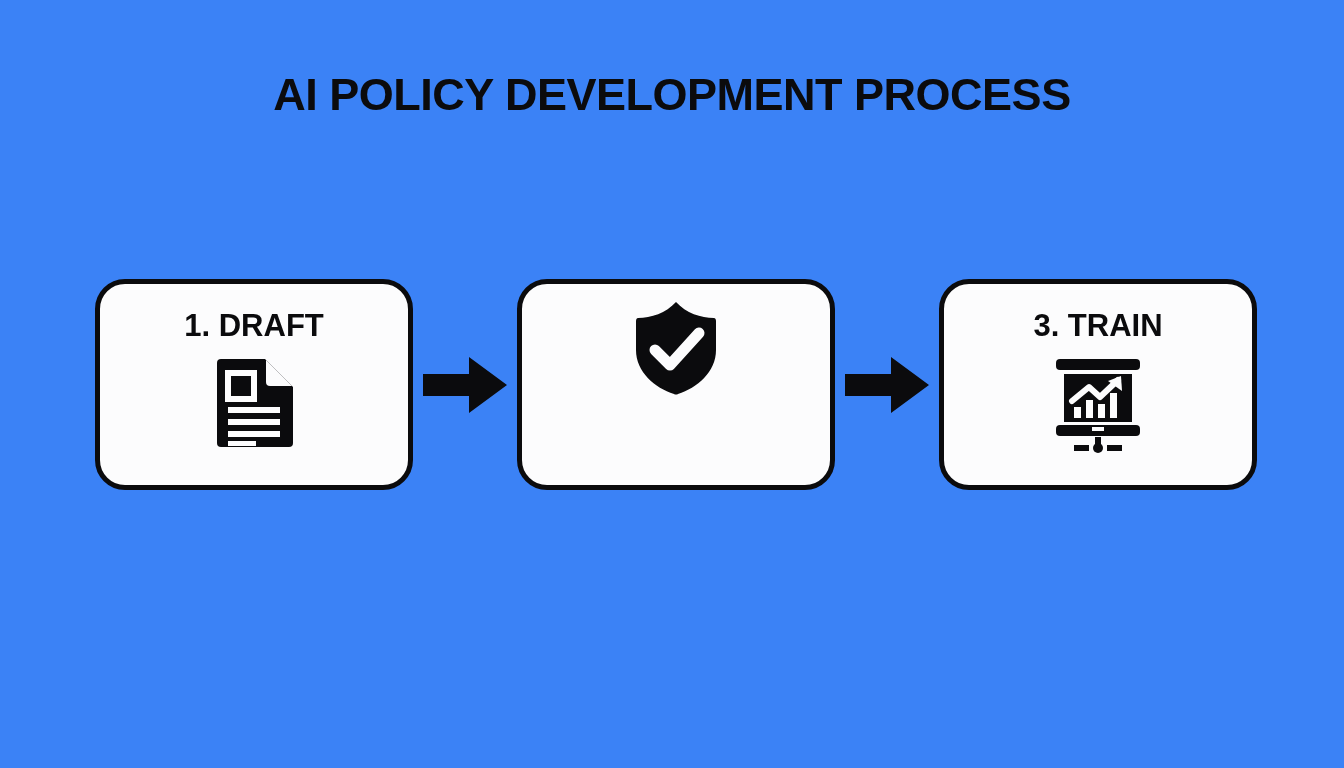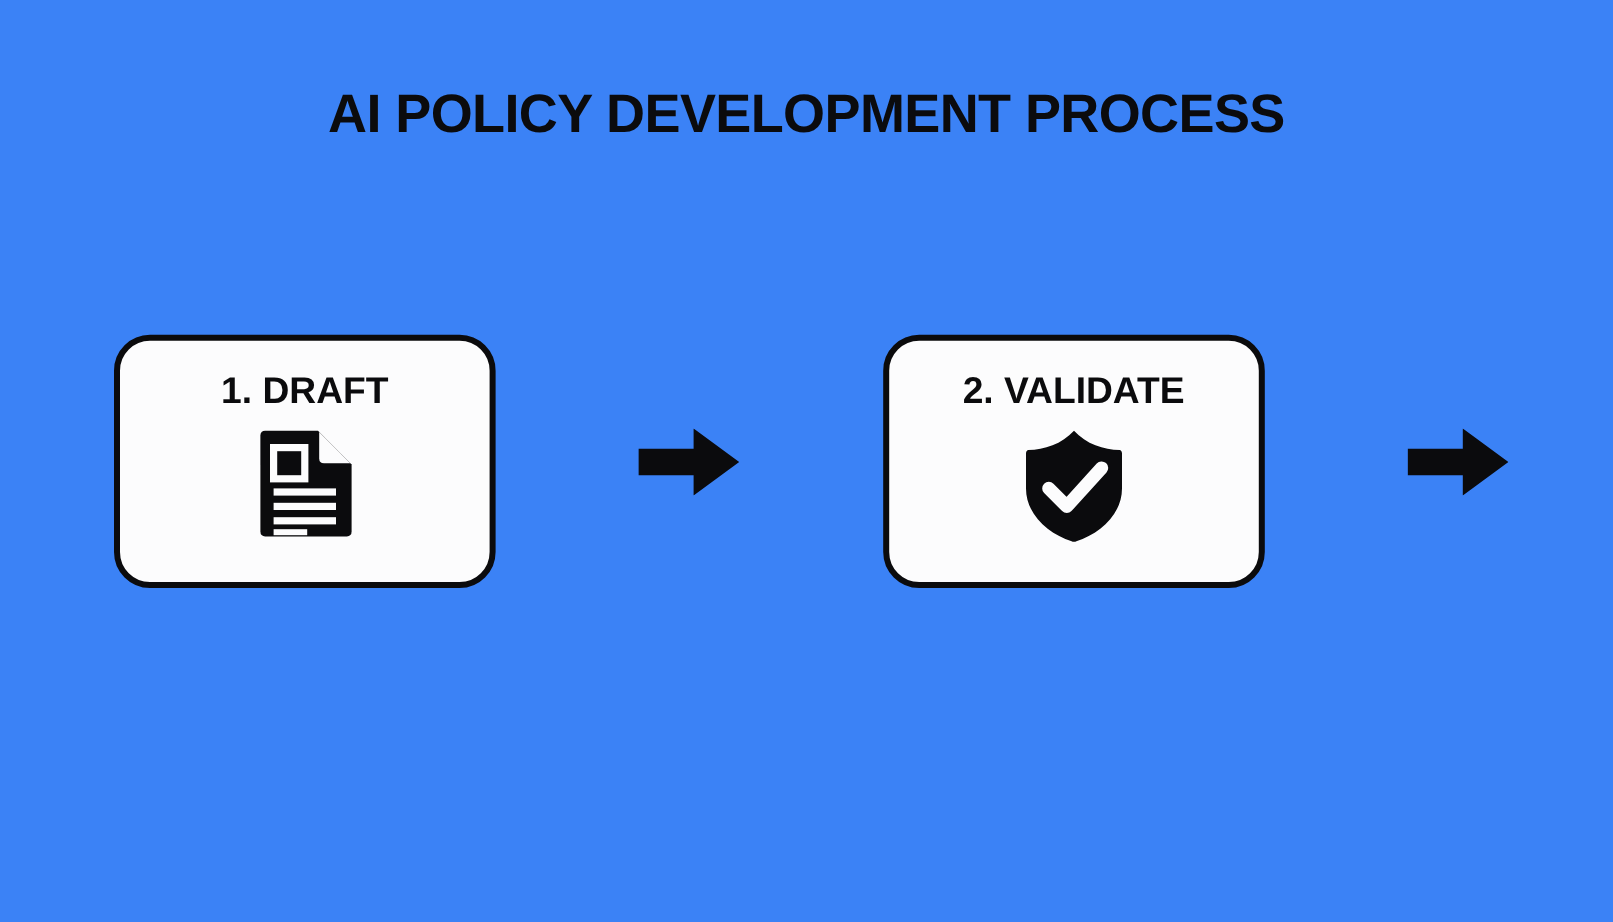--- a/index.html
+++ b/index.html
@@ -123,21 +123,20 @@
       </div>
     </div>
 
     <div class="arrow">
       <svg width="84" height="56" viewBox="0 0 84 56" aria-hidden="true">
         <path d="M0 17 H46 V0 L84 28 L46 56 V39 H0 Z" fill="#0b0b0d"></path>
       </svg>
     </div>
 
     <div class="card">
-      <div class="card-label">2. VALIDATE</div>
       <div class="card-icon">
         <svg width="86" height="96" viewBox="0 0 86 96" aria-hidden="true">
 
           <path d="M43 2
                    C33 13 18 18 5 18
                    C4 18 3 19 3 21
                    V50
                    C3 72 22 88 41 94
                    C42 94.7 44 94.7 45 94
                    C64 88 83 72 83 50
@@ -149,15 +148,43 @@
         </svg>
       </div>
     </div>
 
     <div class="arrow">
       <svg width="84" height="56" viewBox="0 0 84 56" aria-hidden="true">
         <path d="M0 17 H46 V0 L84 28 L46 56 V39 H0 Z" fill="#0b0b0d"></path>
       </svg>
     </div>
 
+    <div class="card">
+      <div class="card-label">3. TRAIN</div>
+      <div class="card-icon">
+        <svg width="92" height="96" viewBox="0 0 92 96" aria-hidden="true">
+
+          <rect x="4" y="2" width="84" height="11" rx="4" fill="#0b0b0d"></rect>
+
+          <rect x="12" y="17" width="68" height="48" fill="#0b0b0d"></rect>
+
+          <rect x="22" y="50" width="7" height="11" fill="#fcfcfd"></rect>
+          <rect x="34" y="43" width="7" height="18" fill="#fcfcfd"></rect>
+          <rect x="46" y="47" width="7" height="14" fill="#fcfcfd"></rect>
+          <rect x="58" y="36" width="7" height="25" fill="#fcfcfd"></rect>
+
+          <path d="M20 44 L37 30 L48 40 L66 23" fill="none" stroke="#fcfcfd" stroke-width="6" stroke-linecap="round" stroke-linejoin="round"></path>
+          <path d="M69 19 L70 34 L56 24 Z" fill="#fcfcfd"></path>
+
+          <rect x="4" y="68" width="84" height="11" rx="4" fill="#0b0b0d"></rect>
+          <rect x="40" y="70" width="12" height="4" fill="#fcfcfd"></rect>
+
+          <rect x="43" y="80" width="6" height="7" fill="#0b0b0d"></rect>
+
+          <circle cx="46" cy="91" r="5" fill="#0b0b0d"></circle>
+          <rect x="22" y="88" width="15" height="6" fill="#0b0b0d"></rect>
+          <rect x="55" y="88" width="15" height="6" fill="#0b0b0d"></rect>
+        </svg>
+      </div>
+    </div>
 
   </div>
 </div>
 
 </body></html>

